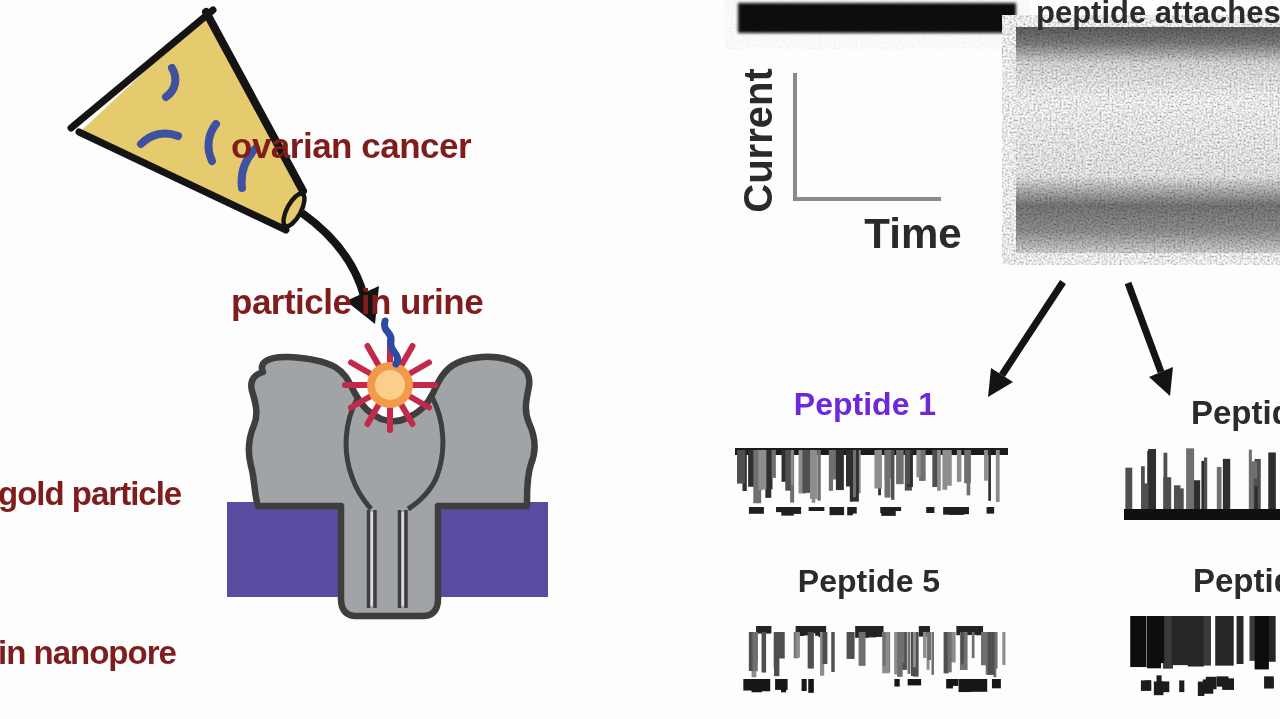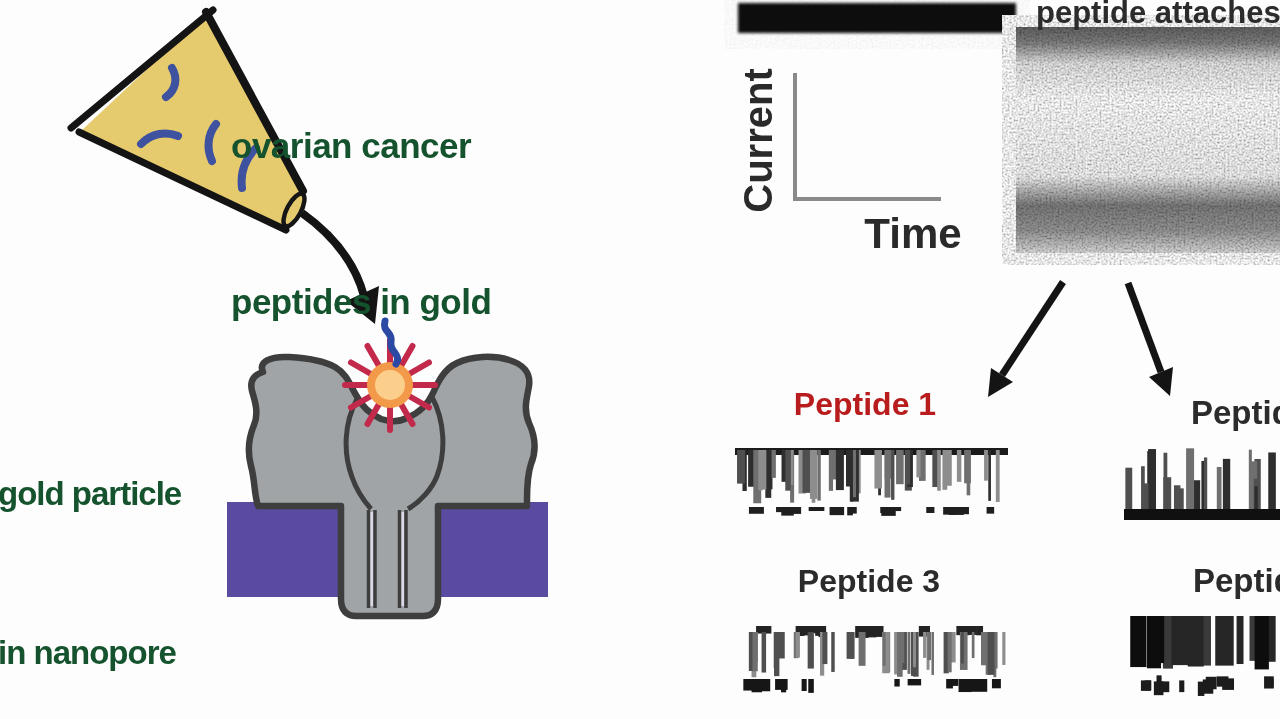--- a/index.html
+++ b/index.html
@@ -1,26 +1,26 @@
 <!DOCTYPE html>
 <html><head>
 <meta charset="utf-8">
 <style>
   html,body{margin:0;padding:0;background:#ffffff;}
   #stage{position:relative;width:1280px;height:719px;background:#fdfdfd;overflow:hidden;
          font-family:"Liberation Sans",sans-serif;}
-  .lbl{position:absolute;font-weight:700;color:#14532d;white-space:pre;z-index:3;}
+  .lbl{position:absolute;font-weight:700;color:#7f1d1d;white-space:pre;z-index:3;}
   .lbl .ln{display:block;}
   #sample-label{left:231px;top:16px;font-size:35px;line-height:52px;letter-spacing:-.5px;}
   #pore-label{left:-2px;top:361px;font-size:33px;line-height:53px;letter-spacing:-1px;}
   #attach-label{left:1036px;top:-5px;font-size:31px;color:#2b2b2b;}
   #current-label{left:663px;top:118px;width:190px;text-align:center;font-size:40px;color:#2a2a2a;
                  transform:rotate(-90deg);}
   #time-label{left:843px;top:210px;width:140px;text-align:center;font-size:42px;color:#2a2a2a;}
-  #pep1-label{left:727px;top:386px;width:276px;text-align:center;font-size:32px;color:#b91c1c;}
+  #pep1-label{left:727px;top:386px;width:276px;text-align:center;font-size:32px;color:#6d28d9;}
   #pep3-label{left:731px;top:563px;width:276px;text-align:center;font-size:32px;color:#2b2b2b;}
   #pep2-label{left:1191px;top:394px;font-size:33px;color:#2b2b2b;}
   #pep4-label{left:1193px;top:562px;font-size:33px;color:#2b2b2b;}
   svg#fig-svg{position:absolute;left:0;top:0;z-index:1;}
 </style>
 </head>
 <body>
 
 <div id="stage">
 
@@ -335,31 +335,31 @@
         <rect x="1216.628297438845" y="676.363916406408" width="11.844919979572296" height="10.317541358992457" fill="#1c1c1c"></rect>
         <rect x="1205.753733003512" y="676.7765259910375" width="10.813775457441807" height="12.481842106208205" fill="#1c1c1c"></rect>
         <rect x="1144.7270299177617" y="680.4006444457918" width="6.584675446152687" height="9.785551084205508" fill="#1c1c1c"></rect>
         <rect x="1222.1791476923972" y="678.3649052698165" width="11.832785122096539" height="11.543901523575187" fill="#1c1c1c"></rect>
         <rect x="1264.083346253261" y="676.3167713079602" width="9.649926155805588" height="12.223036078736186" fill="#1c1c1c"></rect>
       </g>
   </svg>
 
   <div class="lbl" id="sample-label">
     <span class="ln">ovarian cancer</span>
-    <span class="ln">peptides in gold</span>
+    <span class="ln">particle in urine</span>
   </div>
 
   <div class="lbl" id="pore-label">
     <span class="ln">gold particle</span>
     <span class="ln">in nanopore</span>
   </div>
 
   <div class="lbl" id="attach-label">peptide attaches</div>
 
   <div class="lbl" id="current-label">Current</div>
 
   <div class="lbl" id="time-label">Time</div>
 
   <div class="lbl" id="pep1-label">Peptide 1</div>
   <div class="lbl" id="pep2-label">Peptide 2</div>
-  <div class="lbl" id="pep3-label">Peptide 3</div>
+  <div class="lbl" id="pep3-label">Peptide 5</div>
   <div class="lbl" id="pep4-label">Peptide 4</div>
 </div>
 
 </body></html>

